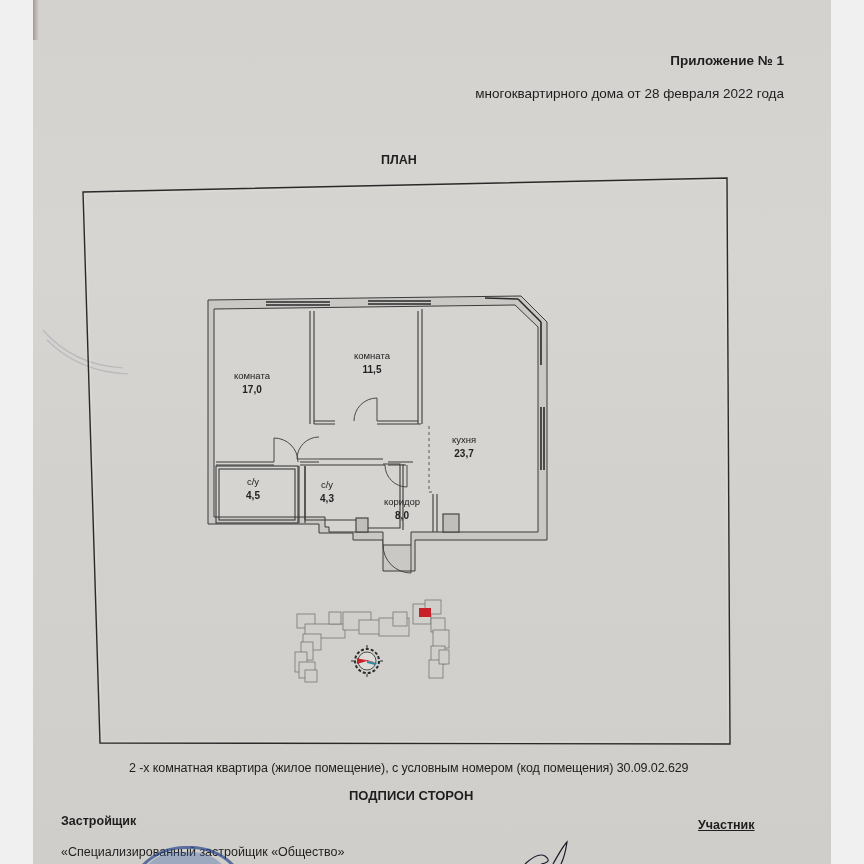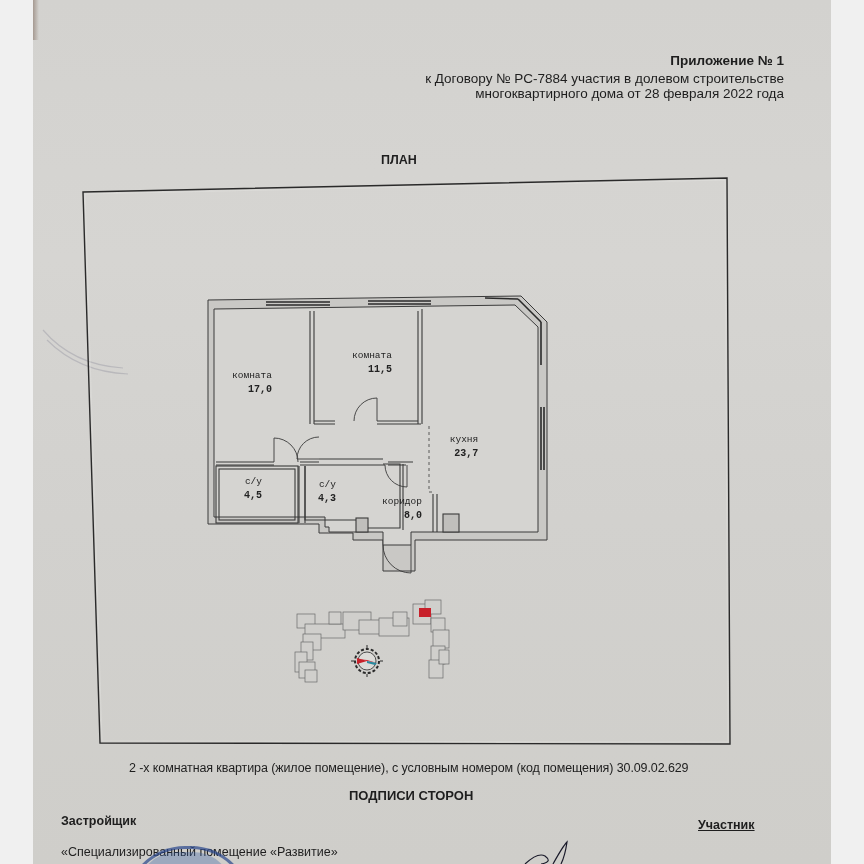--- a/index.html
+++ b/index.html
@@ -51,25 +51,24 @@
     .dev-line.d2 { top: 846px; }
     .dev-line.d3 { top: 861px; }
     .participant { font-weight: bold; font-size: 12.5px; left: 665px; top: 819px; text-decoration: underline; }
 
     .frame-svg { position: absolute; left: 0; top: 0; }
 
     .room-label {
       position: absolute;
       font-size: 9.5px;
       color: #222;
-      text-align: right;
+      text-align: center;
       line-height: 1.35;
       transform: translateX(-50%);
       white-space: nowrap;
-      font-family: Liberation Mono, monospace;
     }
     .room-label .area { font-weight: bold; font-size: 10px; display: block; }
 
     .stamp {
       position: absolute;
       left: 92px; top: 846px;
       width: 120px; height: 60px;
       border-radius: 60px 60px 0 0;
       border: 3px solid rgba(40,70,140,0.7);
       border-bottom: none;
@@ -83,21 +82,20 @@
     }
   </style>
 </head>
 <body>
 
 <div class="viewport">
   <div class="paper">
     <div class="paper-edge-shadow"></div>
 
     <div class="txt hdr-title">Приложение № 1</div>
-    <div class="txt hdr-line l1">к Договору № РС-7884 участия в долевом строительстве</div>
     <div class="txt hdr-line l2">многоквартирного дома от 28 февраля 2022 года</div>
 
     <div class="txt plan-title">ПЛАН</div>
 
     <svg class="frame-svg" width="798" height="864" viewBox="0 0 798 864">
 
       <g opacity="0.25" fill="none" stroke="#6a6a80" stroke-width="1.2">
         <path d="M10 330 Q 40 365 90 368"></path>
         <path d="M14 340 Q 46 372 95 374"></path>
       </g>
@@ -222,20 +220,20 @@
     </div>
     <div class="room-label" style="left:369px; top:496px;">
       <span>коридор</span>
       <span class="area">8,0</span>
     </div>
 
     <div class="txt caption">2 -х комнатная квартира (жилое помещение), с условным номером (код помещения) 30.09.02.629</div>
 
     <div class="txt sign-title">ПОДПИСИ СТОРОН</div>
     <div class="txt dev-title">Застройщик</div>
-    <div class="txt dev-line d2">«Специализированный помещение «Развитие»</div>
+    <div class="txt dev-line d2">«Специализированный застройщик «Общество»</div>
     <div class="txt dev-line d3">по доверенности</div>
     <div class="txt participant">Участник</div>
 
     <div class="stamp-inner"></div>
     <div class="stamp"></div>
   </div>
 </div>
 
 </body></html>

